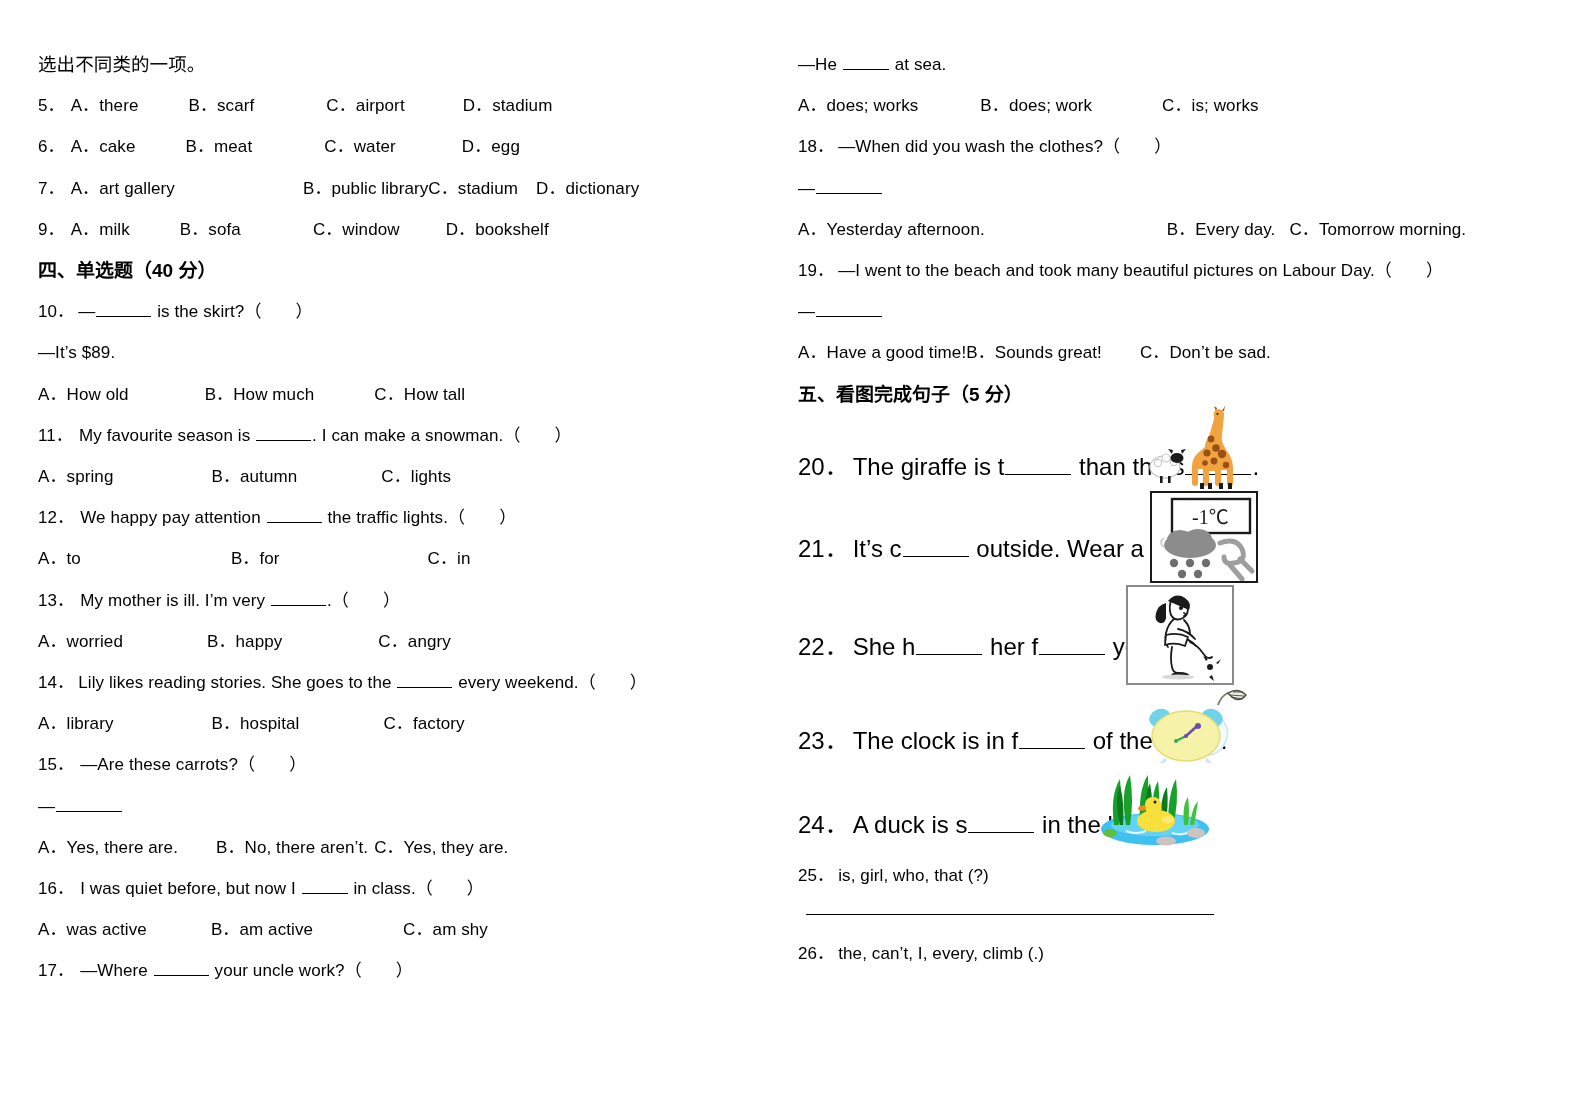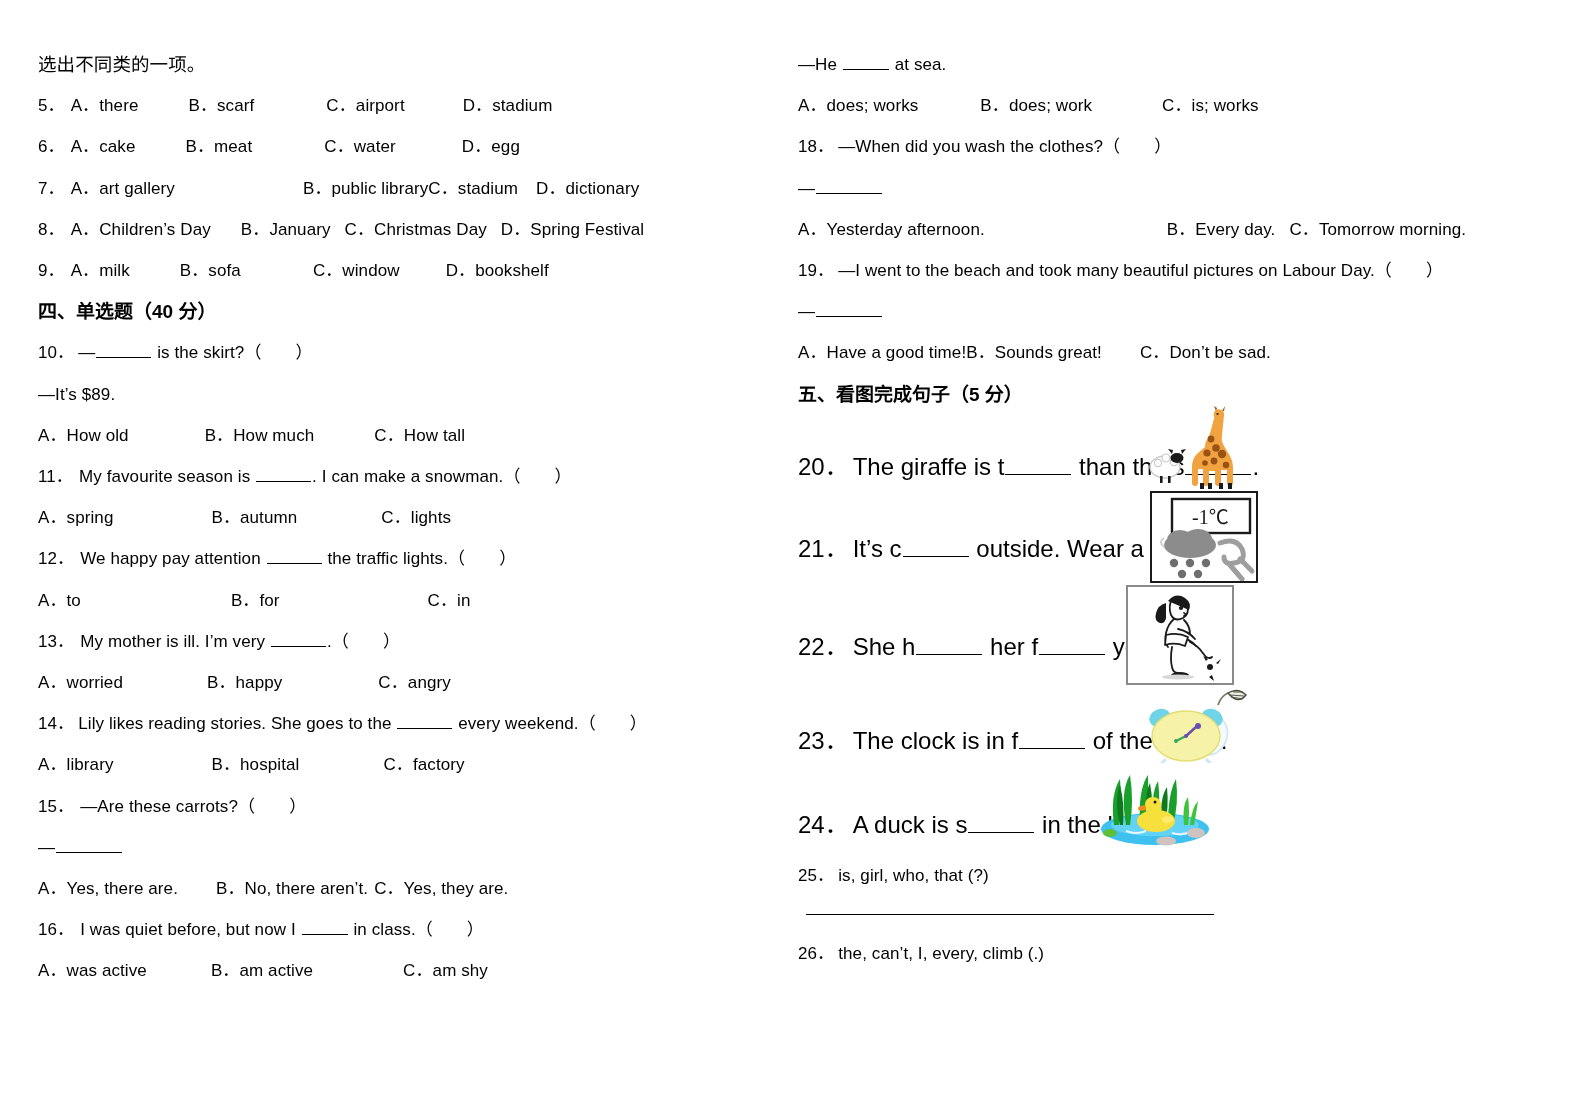--- a/index.html
+++ b/index.html
@@ -118,23 +118,20 @@
     </div>
 
     <div class="line qline">
       <span>6．</span><span style="display:inline-block;width:6px"></span><span class="opt">A．cake</span><span style="display:inline-block;width:50px"></span><span class="opt">B．meat</span><span style="display:inline-block;width:72px"></span><span class="opt">C．water</span><span style="display:inline-block;width:66px"></span><span class="opt">D．egg</span>
     </div>
 
     <div class="line qline">
       <span>7．</span><span style="display:inline-block;width:6px"></span><span class="opt">A．art gallery</span><span style="display:inline-block;width:128px"></span><span class="opt">B．public library</span><span class="opt">C．stadium</span><span style="display:inline-block;width:18px"></span><span class="opt">D．dictionary</span>
     </div>
 
-    <div class="line qline">
-      <span>8．</span><span style="display:inline-block;width:6px"></span><span class="opt">A．Children’s Day</span><span style="display:inline-block;width:30px"></span><span class="opt">B．January</span><span style="display:inline-block;width:14px"></span><span class="opt">C．Christmas Day</span><span style="display:inline-block;width:14px"></span><span class="opt">D．Spring Festival</span>
-    </div>
 
     <div class="line qline">
       <span>9．</span><span style="display:inline-block;width:6px"></span><span class="opt">A．milk</span><span style="display:inline-block;width:50px"></span><span class="opt">B．sofa</span><span style="display:inline-block;width:72px"></span><span class="opt">C．window</span><span style="display:inline-block;width:46px"></span><span class="opt">D．bookshelf</span>
     </div>
 
     <div class="sec-head">四、单选题（40 分）</div>
 
     <div class="line qline">
       <span>10．</span><span style="display:inline-block;width:4px"></span><span>—</span><span class="blank b-md"></span><span> is the skirt?（</span><span class="paren"></span><span>）</span>
     </div>
@@ -181,20 +178,23 @@
       <span class="opt">A．Yes, there are.</span><span style="display:inline-block;width:38px"></span><span class="opt">B．No, there aren’t.</span><span style="display:inline-block;width:6px"></span><span class="opt">C．Yes, they are.</span>
     </div>
 
     <div class="line qline">
       <span>16．</span><span style="display:inline-block;width:6px"></span><span>I was quiet before, but now I </span><span class="blank b-sm"></span><span> in class.（</span><span class="paren"></span><span>）</span>
     </div>
     <div class="line qline">
       <span class="opt">A．was active</span><span style="display:inline-block;width:64px"></span><span class="opt">B．am active</span><span style="display:inline-block;width:90px"></span><span class="opt">C．am shy</span>
     </div>
 
+    <div class="line qline">
+      <span>17．</span><span style="display:inline-block;width:6px"></span><span>—Where </span><span class="blank b-md"></span><span> your uncle work?（</span><span class="paren"></span><span>）</span>
+    </div>
 
   </div>
 
   <div class="column right">
 
     <div class="line qline">
       <span>—He </span><span class="blank b-sm"></span><span> at sea.</span>
     </div>
     <div class="line qline">
       <span class="opt">A．does; works</span><span style="display:inline-block;width:62px"></span><span class="opt">B．does; work</span><span style="display:inline-block;width:70px"></span><span class="opt">C．is; works</span>

